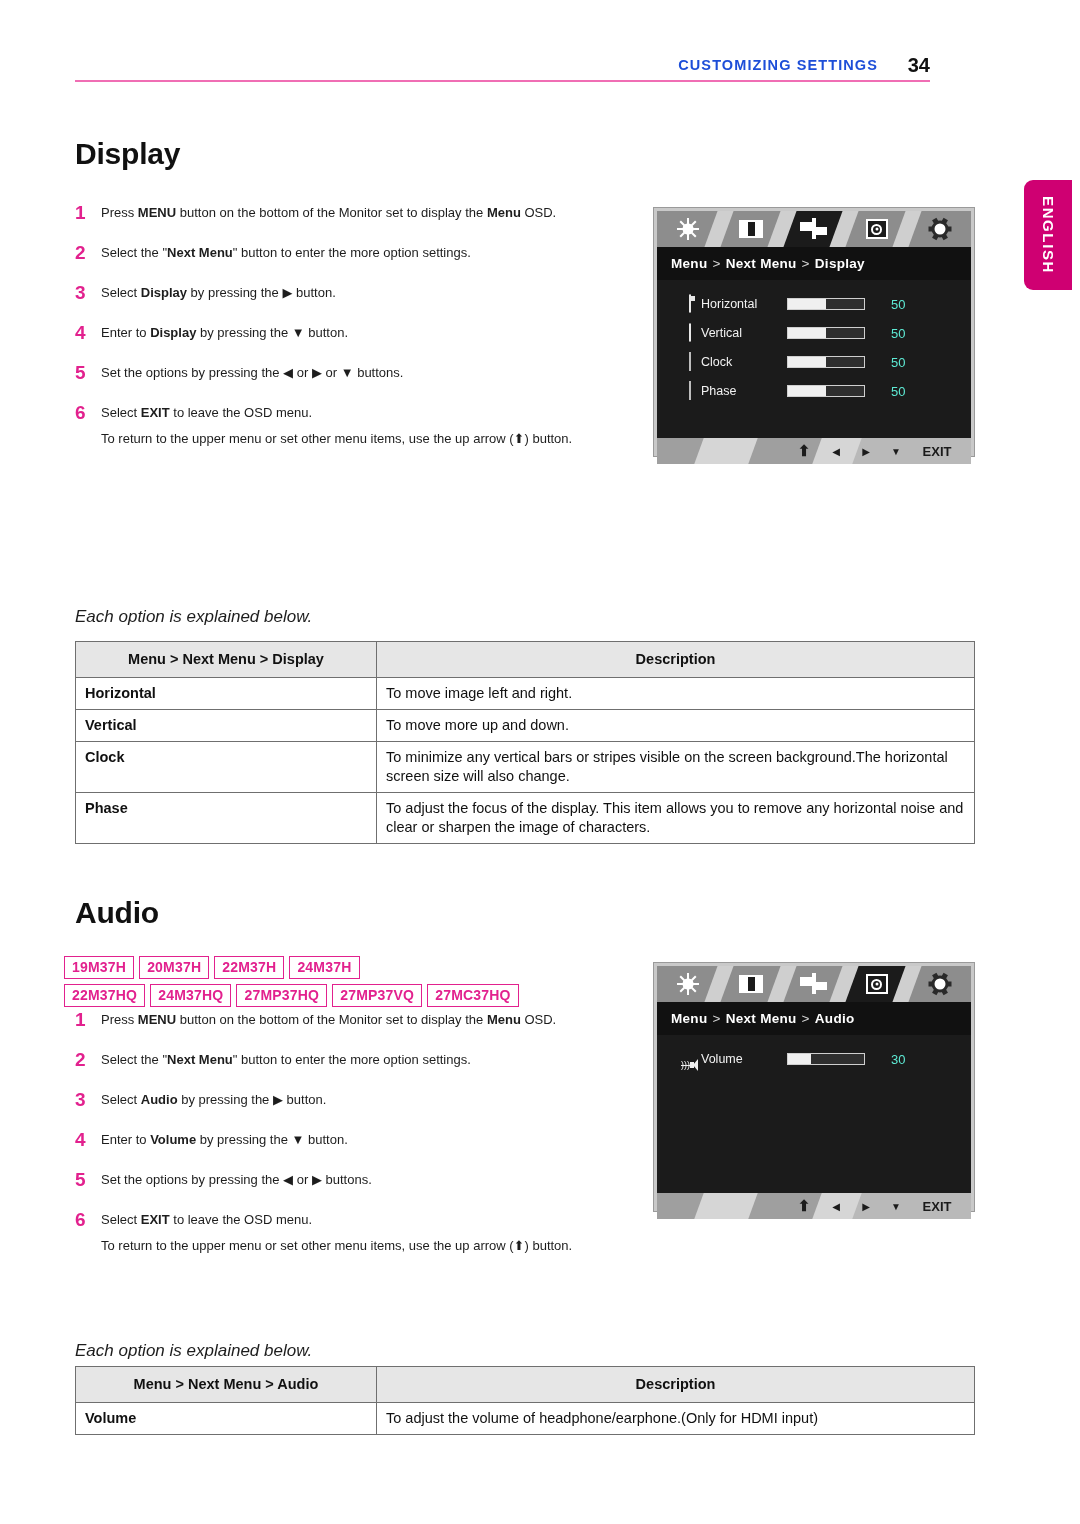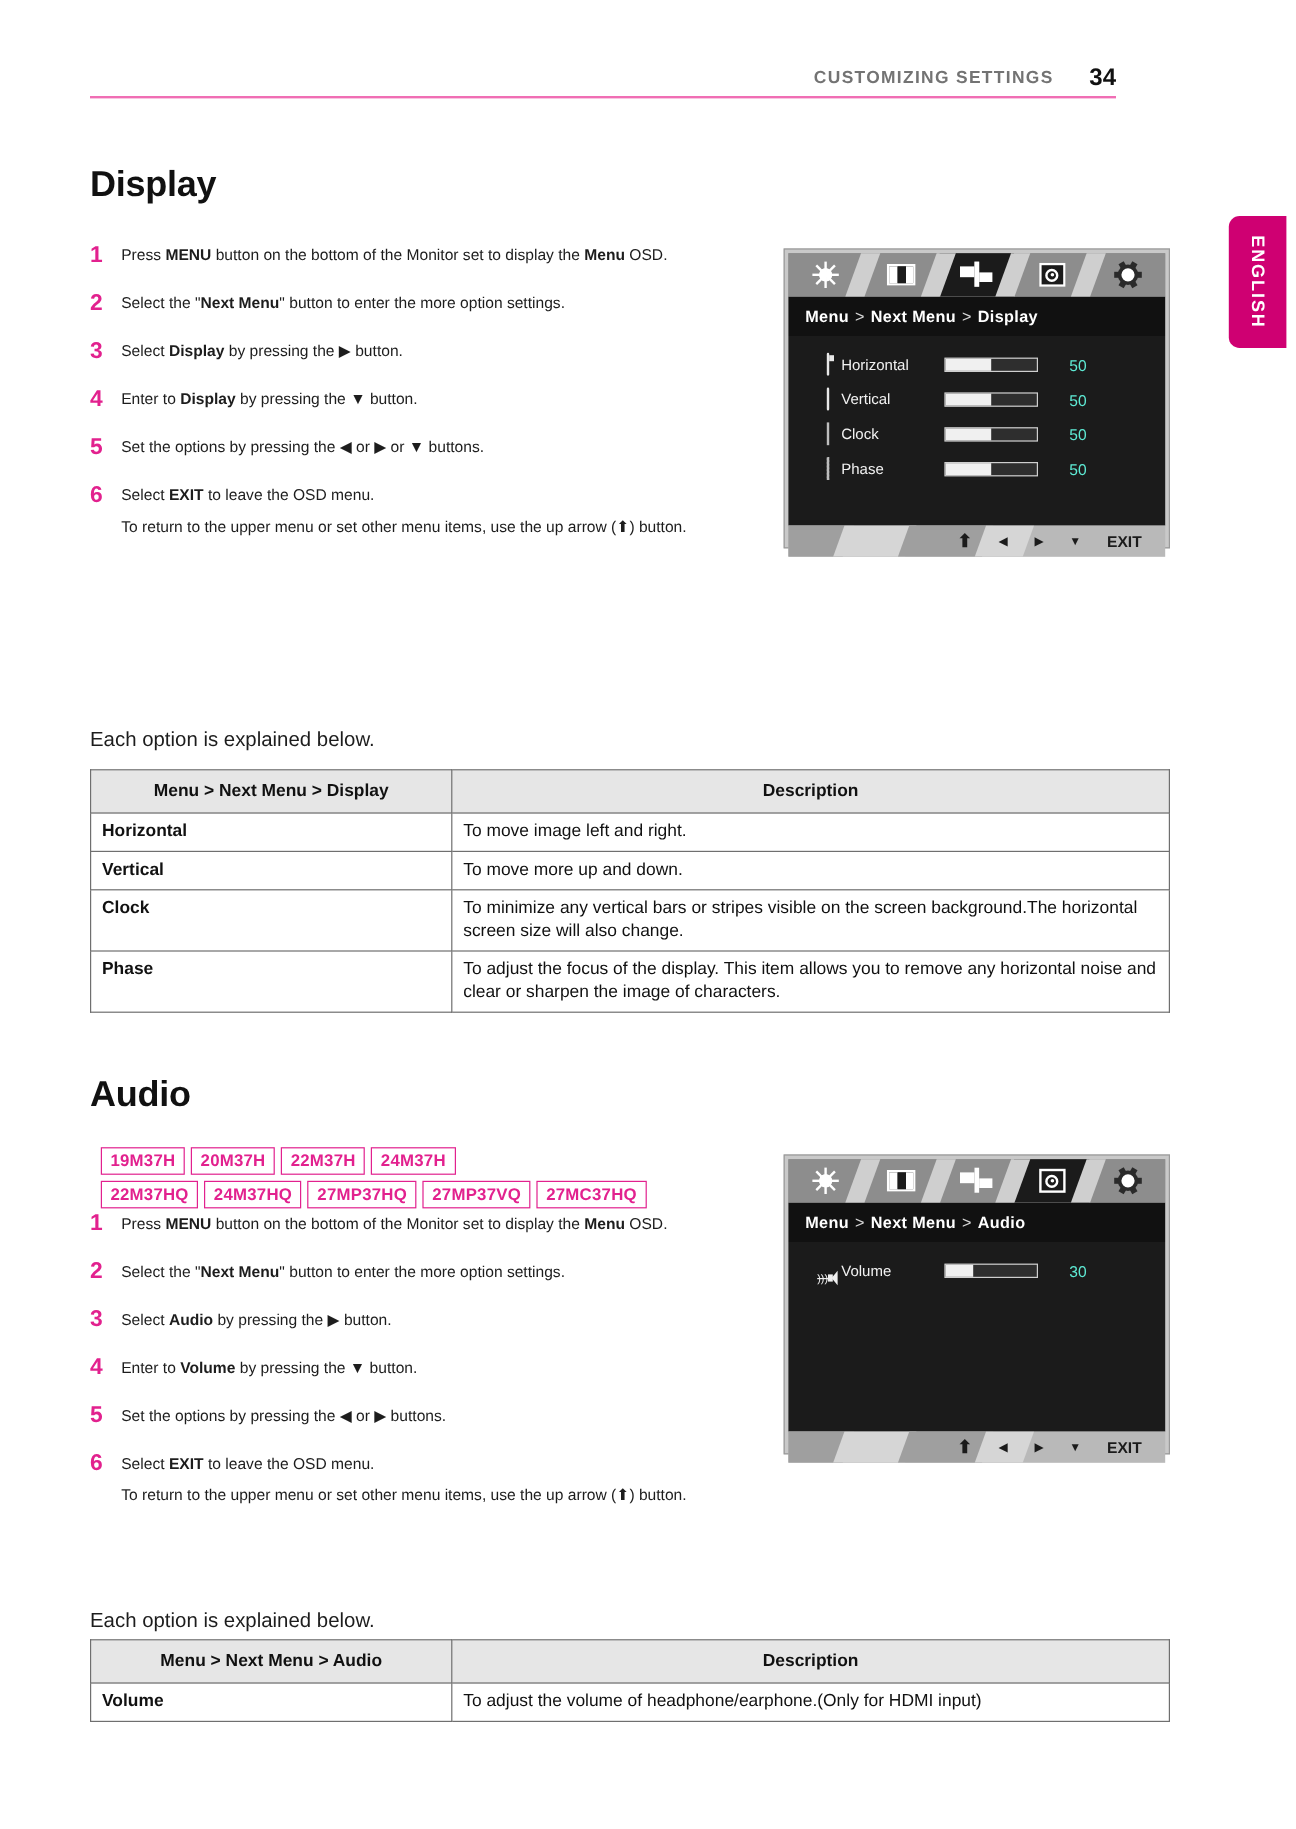--- a/index.html
+++ b/index.html
@@ -7,42 +7,42 @@
     width:1080px;height:1524px;background:#ffffff;
     font-family:"Liberation Sans", sans-serif;
     position:relative;overflow:hidden;color:#1a1a1a;
   }
   .page{position:absolute;inset:0;}
 
   
   .hdr{position:absolute;left:75px;top:42px;width:855px;height:40px;}
   .hdr-rule{position:absolute;left:0;bottom:0;width:100%;height:2px;background:#f06eb4;}
   .hdr-title{position:absolute;right:52px;bottom:9px;font-size:14.5px;font-weight:bold;
-    letter-spacing:1.1px;color:#737373;}
+    letter-spacing:1.1px;color:#1d4ed8;}
   .hdr-page{position:absolute;right:0;bottom:5px;font-size:20px;font-weight:bold;color:#111;}
 
   
   .lang-tab{position:absolute;left:1024px;top:180px;width:48px;height:110px;
     background:#cf0072;border-radius:9px 0 0 9px;}
   .lang-tab span{
     position:absolute;left:50%;top:50%;
     transform:translate(-50%,-50%) rotate(90deg);
     white-space:nowrap;color:#fff;font-size:15px;font-weight:bold;letter-spacing:1.6px;
   }
 
   
   h1.sec{position:absolute;margin:0;font-size:30px;font-weight:bold;color:#111;letter-spacing:-0.2px;}
 
   
   .steps{position:absolute;}
   .step{display:flex;margin-bottom:14px;}
   .step .num{width:26px;flex:0 0 26px;color:#e2218e;font-size:19px;font-weight:bold;line-height:26px;}
   .step .txt{font-size:13px;line-height:26px;color:#1d1d1d;}
   .step .txt b{font-weight:bold;}
-  .plain{font-size:17px;line-height:26px;color:#1d1d1d;}
+  .plain{font-size:17px;line-height:26px;color:#1d1d1d;font-style:italic;}
 
   
   table.opt{position:absolute;border-collapse:collapse;font-size:14.5px;}
   table.opt td,table.opt th{border:1px solid #6f6f6f;padding:6px 9px;vertical-align:top;
      text-align:left;font-weight:normal;color:#111;line-height:19px;}
   table.opt thead th{background:#e6e6e6;text-align:center;font-weight:bold;font-size:14.5px;padding:8px 9px;}
   table.opt td.key{font-weight:bold;width:282px;}
 
   
   .badges{position:absolute;}
@@ -290,21 +290,21 @@
           <span class="ar">◀</span>
           <span class="ar">▶</span>
           <span class="ar">▼</span>
           <span class="exit">EXIT</span>
         </div>
       </div>
     </div>
 
   <h1 class="sec" style="left:75px;top:896px;">Audio</h1>
 
-  <div class="badges" id="audio-badges" style="left:84px;top:956px;">
+  <div class="badges" id="audio-badges" style="left:64px;top:956px;">
       <div class="brow">
         <div class="badge">19M37H</div>
         <div class="badge">20M37H</div>
         <div class="badge">22M37H</div>
         <div class="badge">24M37H</div>
       </div>
       <div class="brow">
         <div class="badge">22M37HQ</div>
         <div class="badge">24M37HQ</div>
         <div class="badge">27MP37HQ</div>

